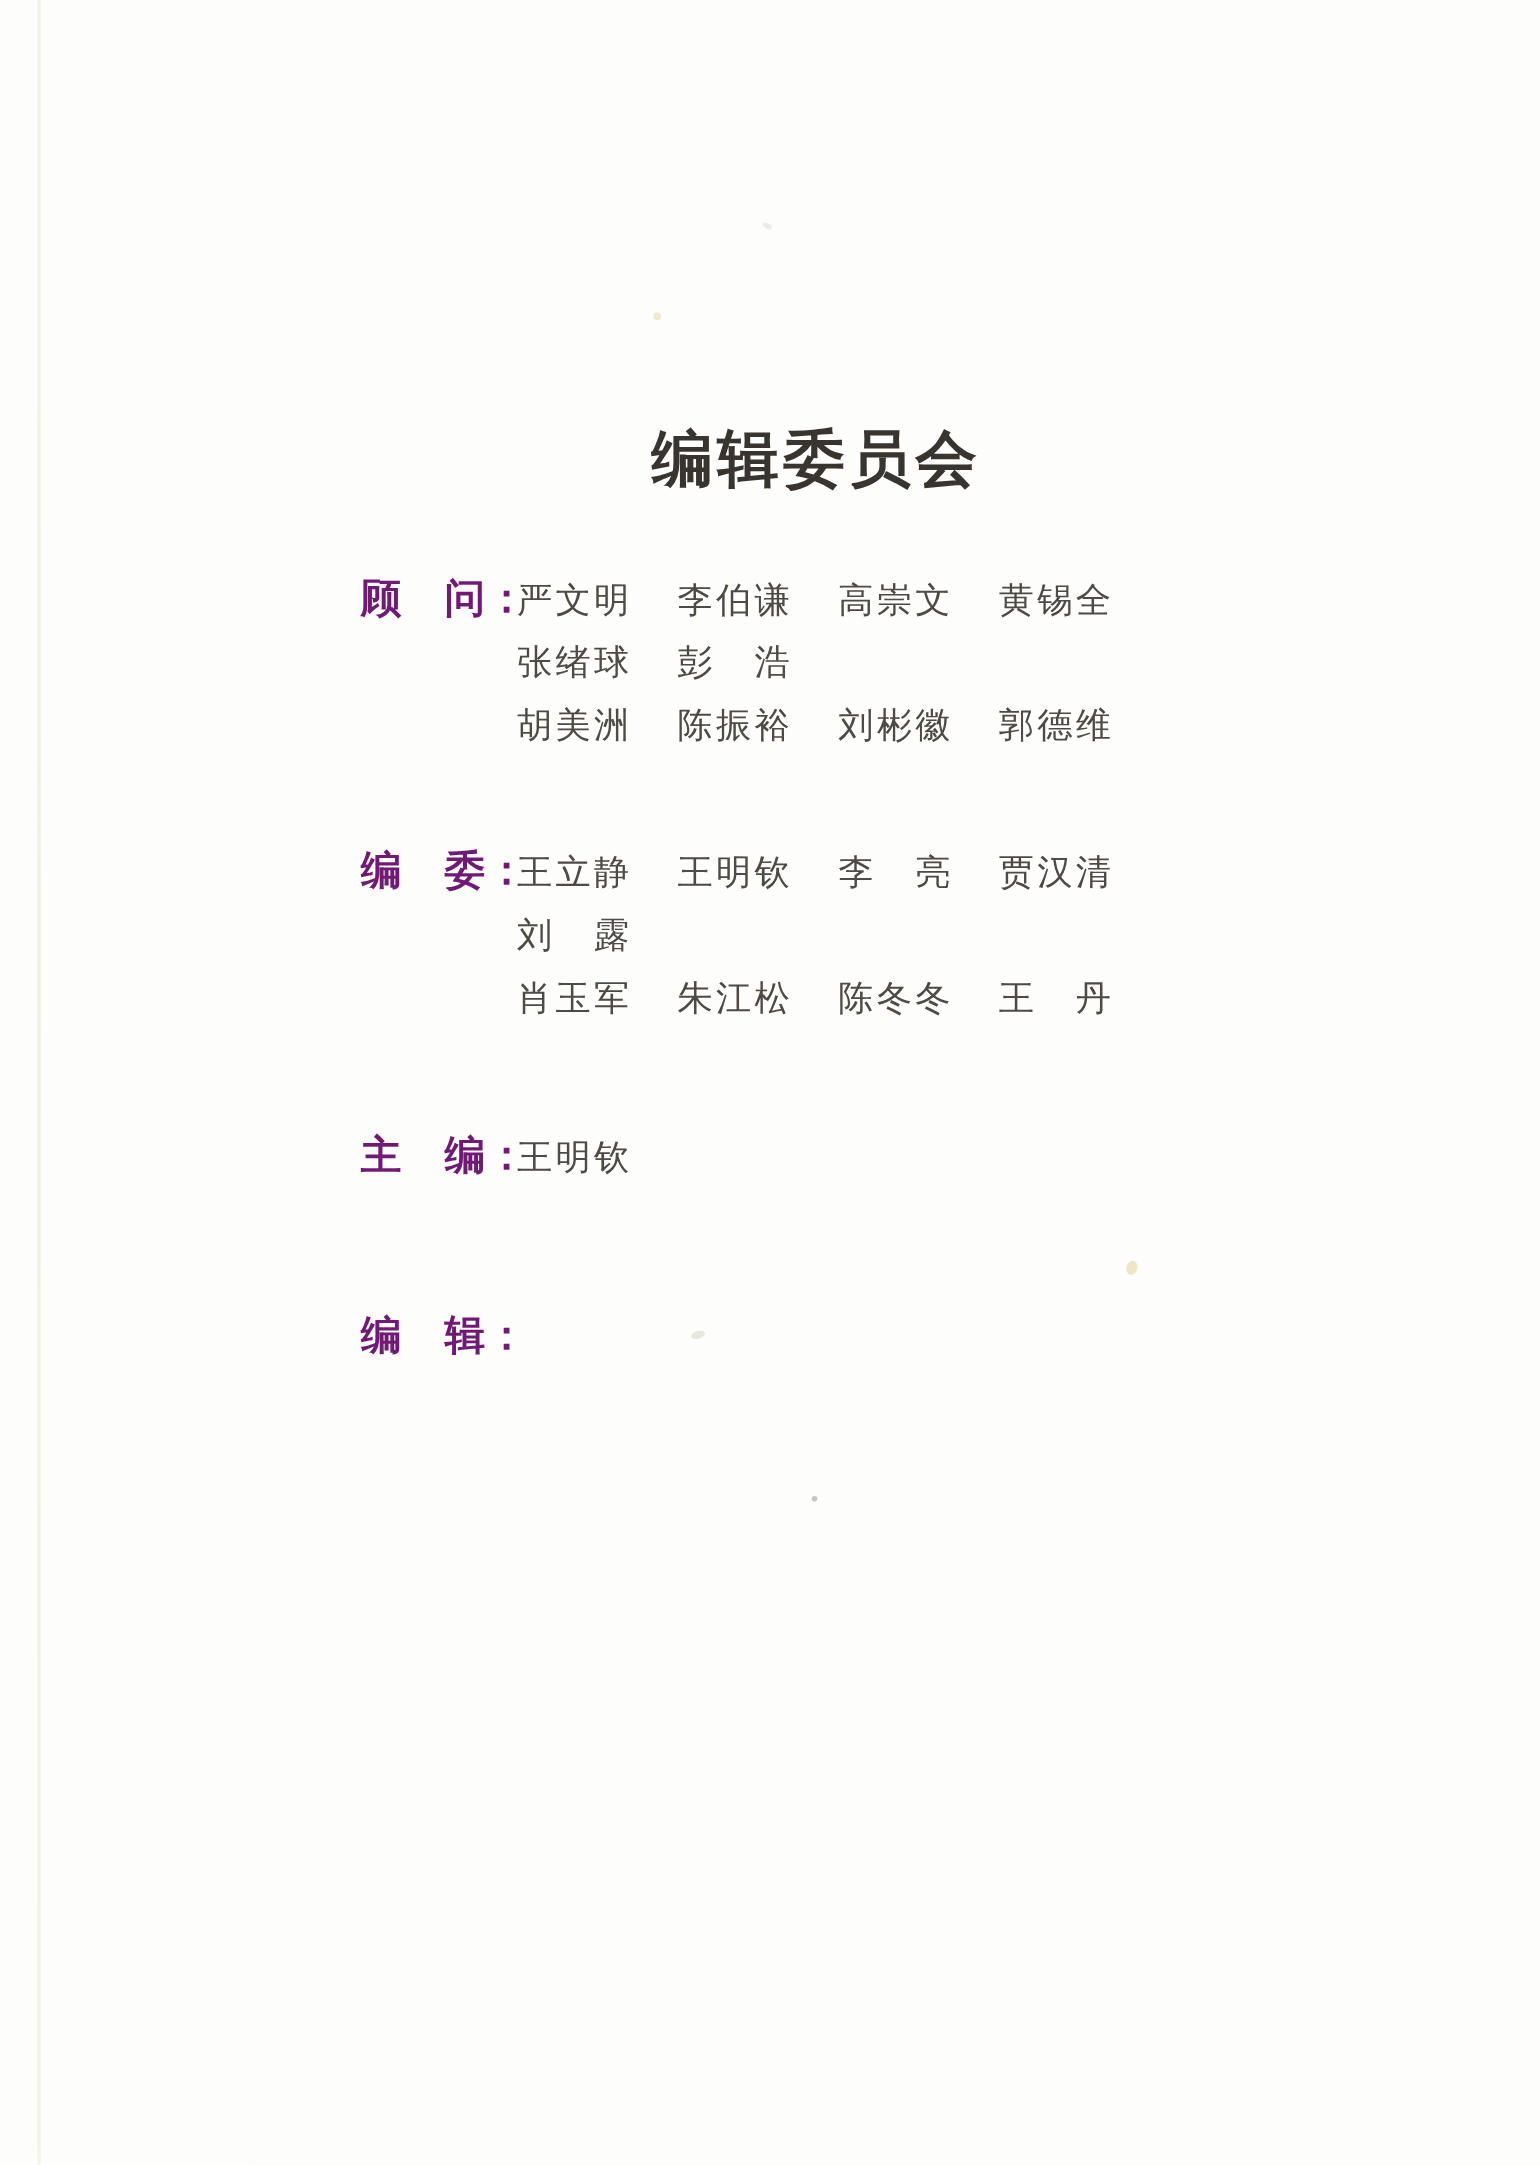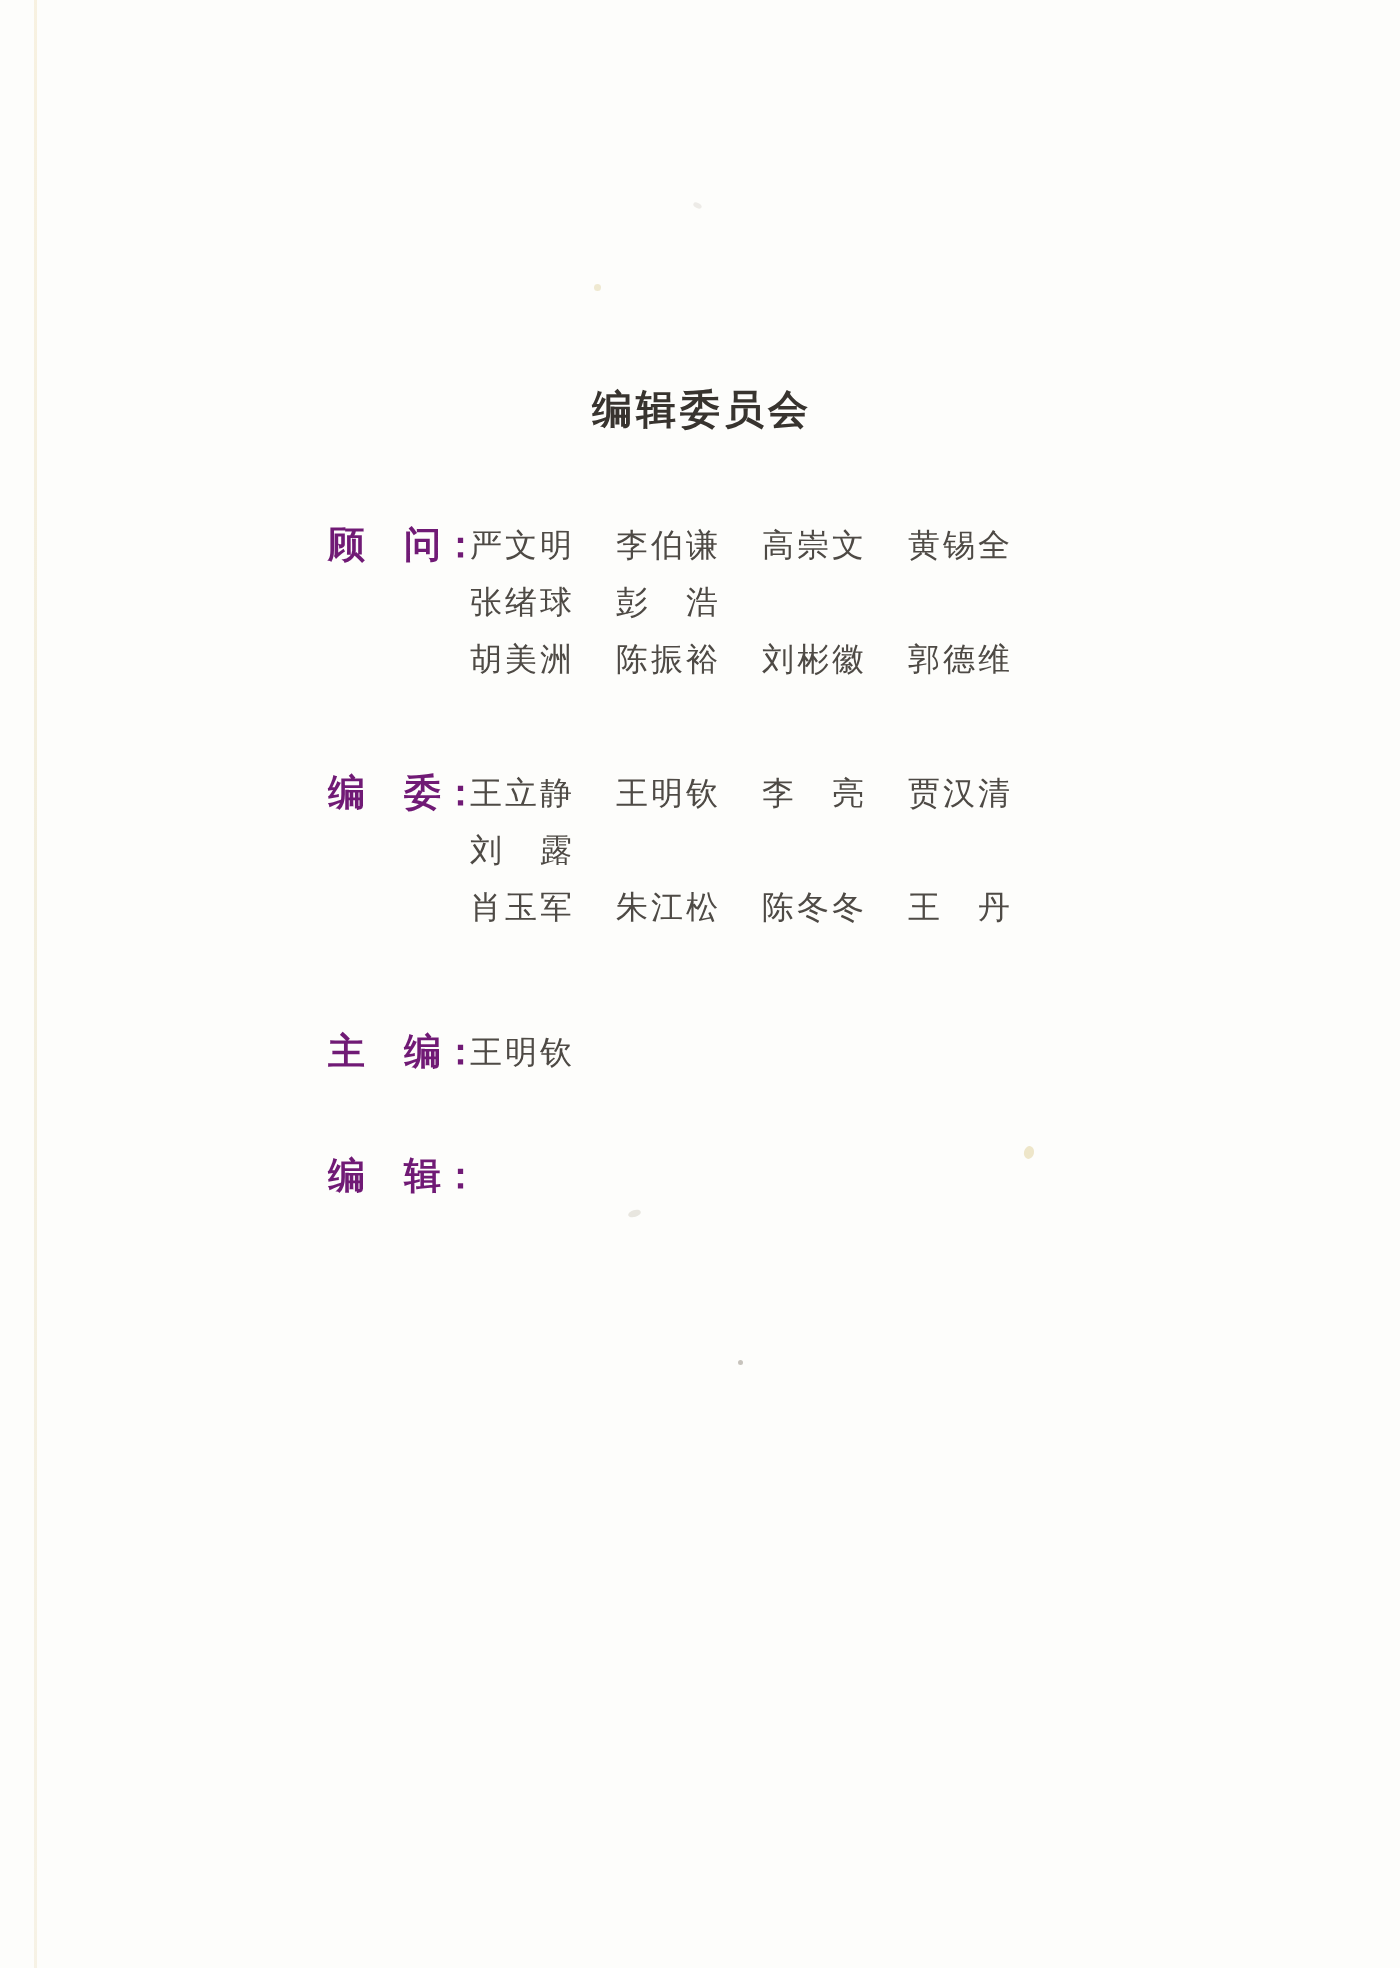--- a/index.html
+++ b/index.html
@@ -22,21 +22,21 @@
     top: 0;
     width: 3px;
     height: 100%;
     background: linear-gradient(#f7f0de, #f2edda 45%, #f6f1e3);
     opacity: 0.9;
   }
   .doc-title {
     position: absolute;
     left: 592px;
     top: 388px;
-    font-size: 40px;
+    font-size: 56px;
     line-height: 1.1;
     font-weight: bold;
     letter-spacing: 4px;
     color: #38342f;
     white-space: nowrap;
     text-align: right;
   }
   .section {
     position: absolute;
     left: 328px;
@@ -63,21 +63,21 @@
     width: 146px;
     flex-shrink: 0;
     font-size: 32px;
     letter-spacing: 3px;
     color: #4e4a45;
     white-space: nowrap;
   }
   .sec-advisors { top: 521px; }
   .sec-board    { top: 769px; }
   .sec-chief    { top: 1028px; }
-  .sec-editors  { top: 1152px; }
+  .sec-editors  { top: 1191px; }
   
   .speck {
     position: absolute;
     border-radius: 50%;
     pointer-events: none;
   }
   .speck-1 { left: 693px; top: 203px;  width: 9px;  height: 5px; background: #c9c4ba; opacity: .30; transform: rotate(28deg); }
   .speck-2 { left: 594px; top: 284px;  width: 7px;  height: 7px; background: #e3d9ae; opacity: .55; }
   .speck-3 { left: 1024px; top: 1146px; width: 10px; height: 13px; background: #e0cf97; opacity: .50; transform: rotate(14deg); }
   .speck-4 { left: 628px; top: 1210px; width: 13px; height: 7px; background: #c0b9ab; opacity: .35; transform: rotate(-16deg); }

